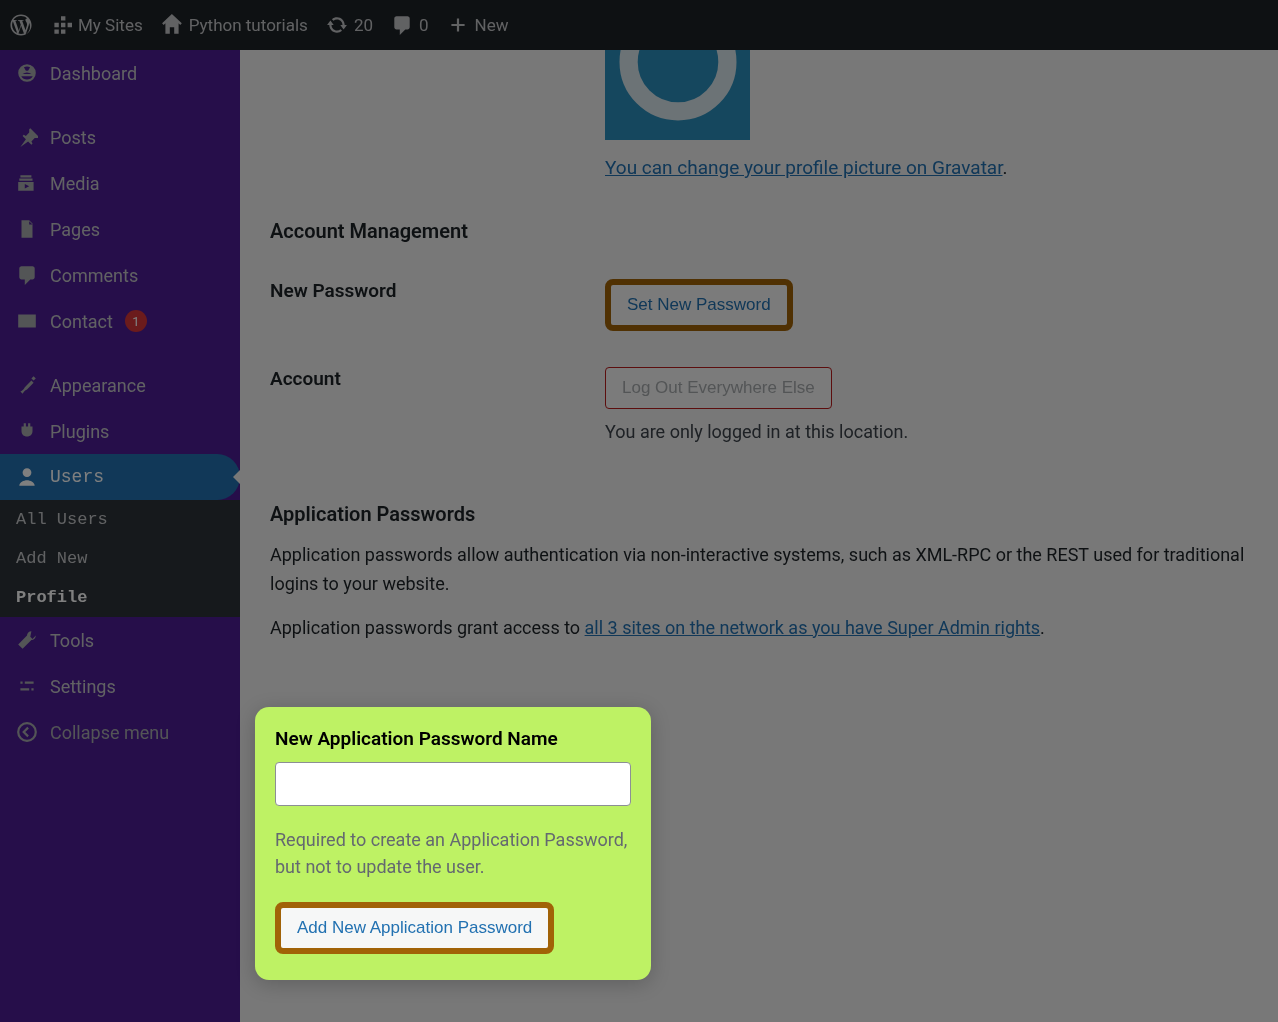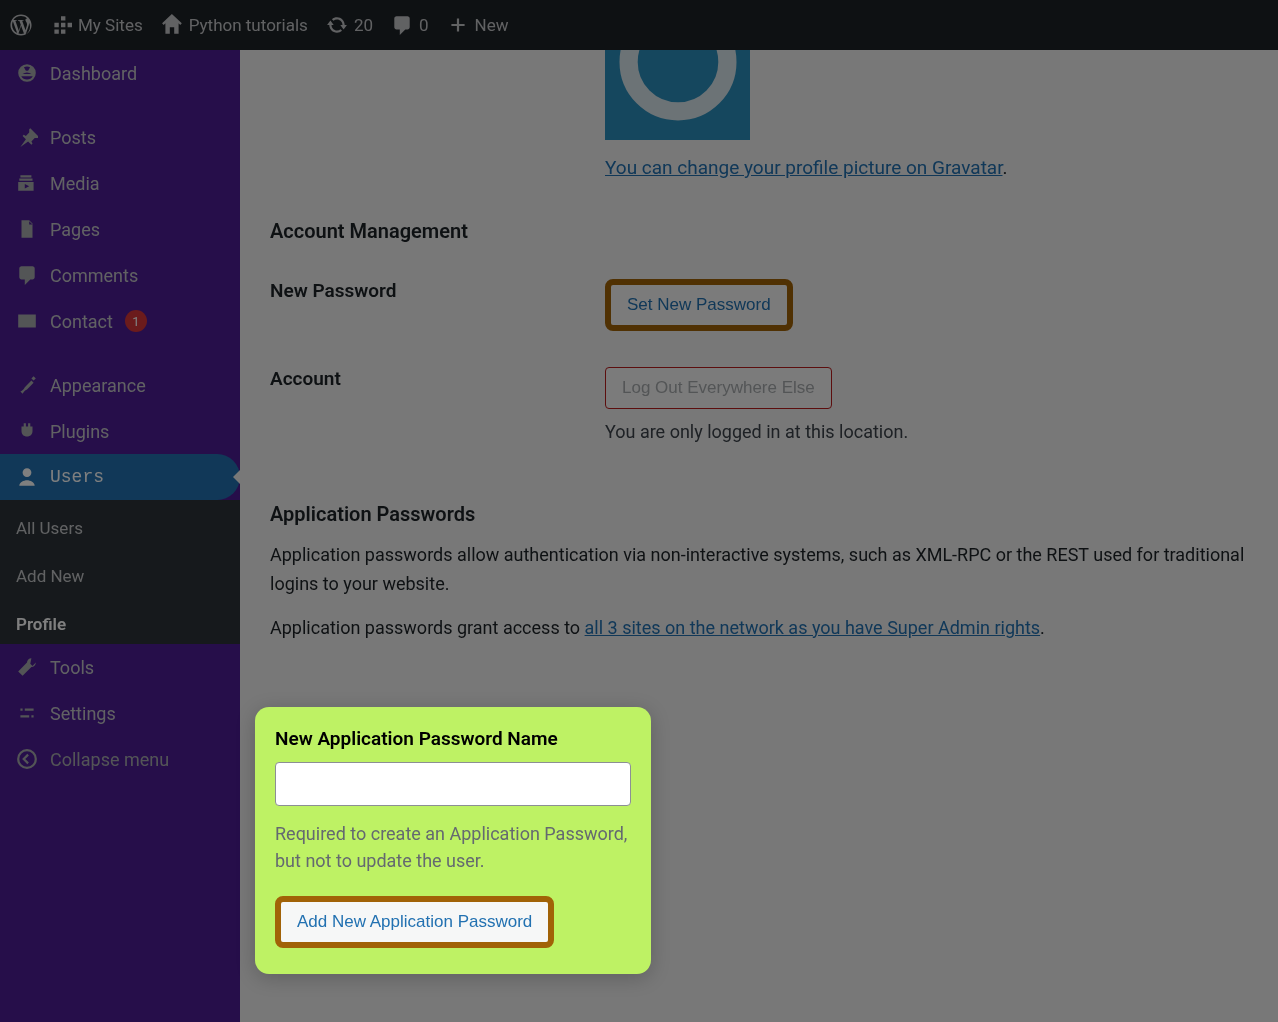--- a/index.html
+++ b/index.html
@@ -55,25 +55,26 @@
   position: relative;
   font-family: Liberation Mono, monospace;
 }
 .sidebar .menu-item.active::after {
   content: '';
   position: absolute; right: -1px; top: 50%; transform: translateY(-50%);
   border: 8px solid transparent;
   border-right-color: #f0f0f1;
 }
 .sidebar .sub-item {
-  padding: 18px 16px 10px 16px;
+  padding: 10px 16px 10px 16px;
   font-size: 17px;
   background: #2c3338;
   color: #c3c4c7;
   cursor: pointer;
+  font-family: Liberation Mono, monospace;
 }
 .sidebar .sub-item.current { color: #fff; font-weight: 600; }
 .sidebar svg { width: 22px; height: 22px; fill: #a7aaad; flex-shrink: 0; }
 .sidebar .menu-item.active svg { fill: #fff; }
 .sidebar .sep { height: 18px; }
 .badge {
   background: #d63638; color: #fff; border-radius: 12px;
   min-width: 22px; height: 22px; display: inline-flex;
   align-items: center; justify-content: center; font-size: 13px;
   padding: 0 6px;
@@ -121,21 +122,21 @@
   border-radius: 14px;
   padding: 20px 20px 26px 20px;
   z-index: 10;
   box-shadow: 0 4px 20px rgba(0,0,0,0.2);
 }
 .highlight-card .card-title { font-weight: 600; font-size: 19px; }
 .highlight-card input[type=text] {
   width: 100%; margin-top: 12px; height: 44px;
   border: 1px solid #8c8f94; border-radius: 4px; padding: 0 10px; font-size: 16px;
 }
-.highlight-card .hint { color: #646970; font-size: 18px; margin-top: 14px; line-height: 1.5; }
+.highlight-card .hint { color: #646970; font-size: 18px; margin-top: 20px; line-height: 1.5; }
 .highlight-card .btn-secondary { margin-top: 22px; display: inline-block; }
 </style>
 </head>
 <body>
 
 <div class="adminbar">
   <div class="item">
     <svg viewBox="0 0 20 20" width="22" height="22">
         <path d="M10 .4C4.7.4.4 4.7.4 10S4.7 19.6 10 19.6 19.6 15.3 19.6 10 15.3.4 10 .4zM1.9 10c0-1.2.3-2.3.7-3.3l3.9 10.6C3.7 16 1.9 13.2 1.9 10zm8.1 8.1c-.8 0-1.6-.1-2.3-.3l2.4-7.1 2.5 6.9c0 .1.1.1.1.1-.8.3-1.7.4-2.7.4zm1.1-11.9c.5 0 .9-.1.9-.1.5 0 .4-.7 0-.7 0 0-1.3.1-2.2.1-.8 0-2.2-.1-2.2-.1-.5 0-.5.7 0 .7 0 0 .4.1.9.1l1.3 3.6L8 15.3 4.9 6.2c.5 0 .9-.1.9-.1.5 0 .4-.7 0-.7 0 0-1.3.1-2.2.1h-.5C4.6 3.3 7.1 1.9 10 1.9c2.1 0 4 .8 5.5 2.1h-.1c-.8 0-1.4.7-1.4 1.4 0 .7.4 1.2.8 1.9.3.5.7 1.2.7 2.2 0 .7-.3 1.5-.6 2.6l-.8 2.7-3-8.6zm6.1 1.6c.6 1.1 1 2.4 1 3.8 0 3-1.6 5.6-4 7l2.5-7.2c.5-1.2.6-2.1.6-2.9 0-.3 0-.5-.1-.7z"></path>
       </svg>

